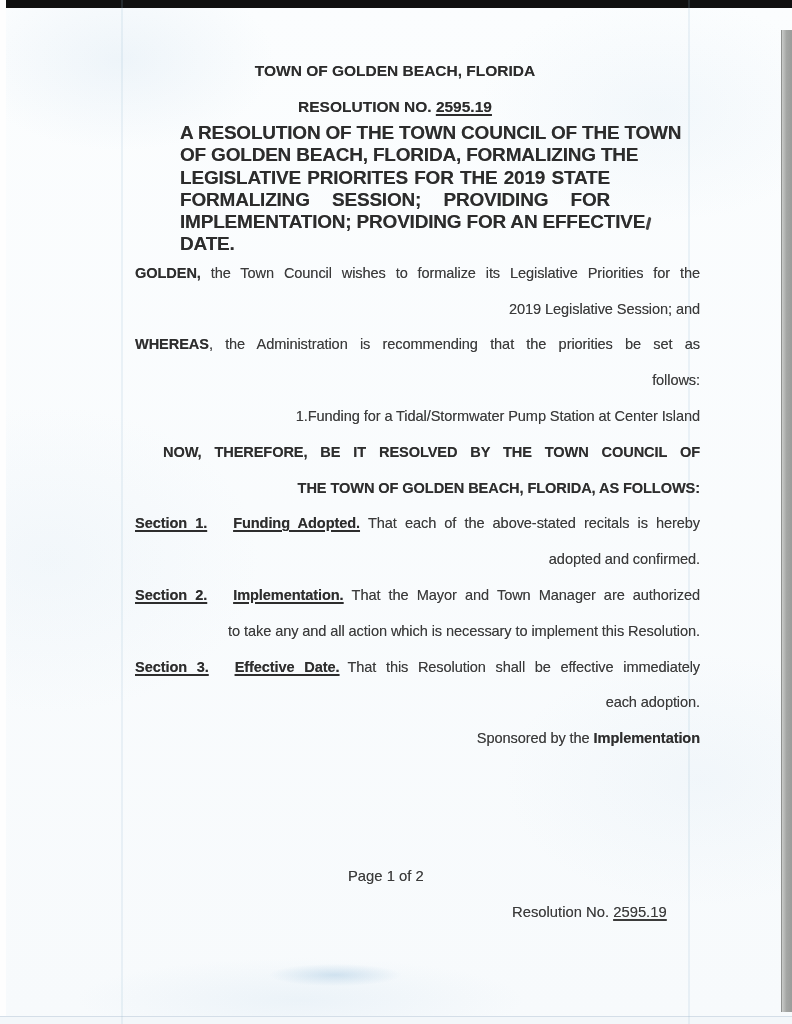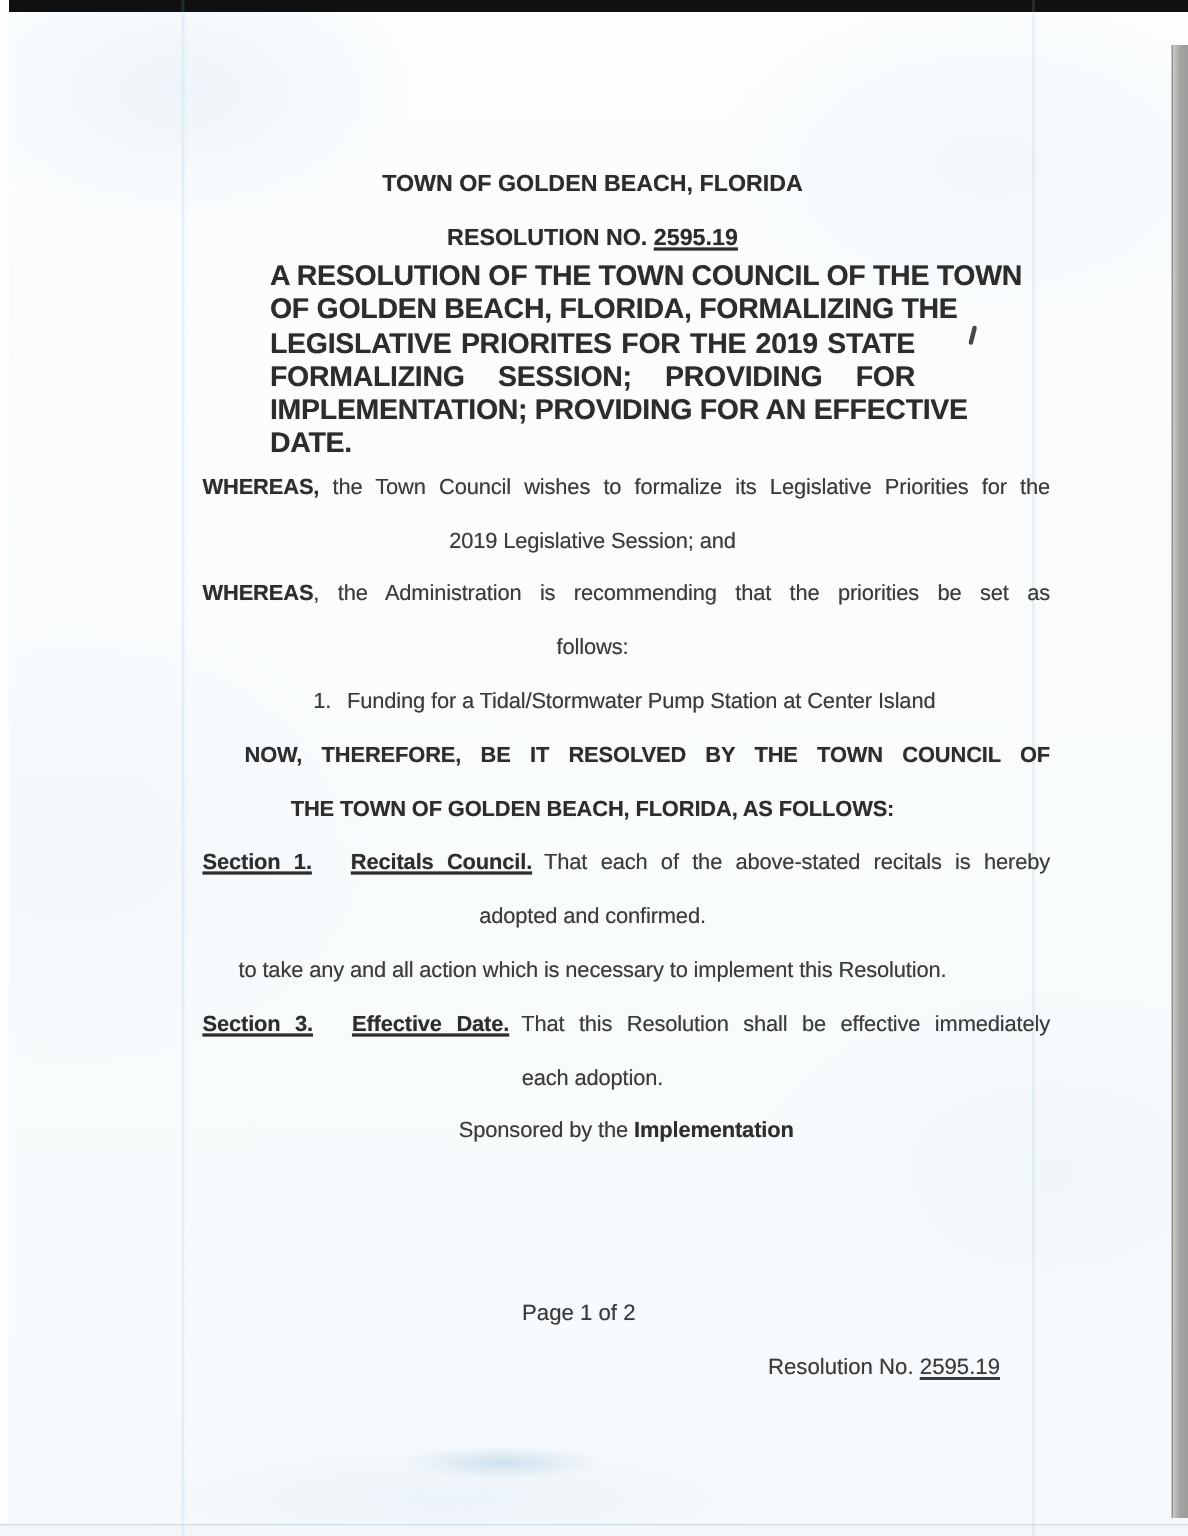--- a/index.html
+++ b/index.html
@@ -22,29 +22,29 @@
   .bottom-strip{position:absolute;left:0;bottom:0;width:100%;height:7px;background:#f3f7fa;border-top:1px solid rgba(185,203,217,.55);}
   .fold{position:absolute;top:0;bottom:0;width:2px;background:rgba(150,185,210,.16);}
   .fold.f1{left:121px}
   .fold.f2{left:688px}
   .stray{position:absolute;left:647px;top:217px;width:3px;height:13px;background:#474747;border-radius:2px;transform:rotate(14deg);}
 
   .content{position:absolute;left:90px;top:0;width:610px;text-shadow:0 0 .5px rgba(60,60,60,.55);}
   .b{font-weight:bold;color:#2d2d2d;}
   .u{text-decoration:underline;text-underline-offset:2px;text-decoration-thickness:1.5px;}
 
-  .t1{margin-top:114px;text-align:center;font-weight:bold;font-size:15.5px;line-height:17px;color:#2c2c2c;}
+  .t1{margin-top:62px;text-align:center;font-weight:bold;font-size:15.5px;line-height:17px;color:#2c2c2c;}
   .t2{margin-top:19px;text-align:center;font-weight:bold;font-size:15.5px;line-height:17px;color:#2c2c2c;}
 
   .caption{margin:7px 0 0 90px;width:430px;font-weight:bold;font-size:19px;color:#2c2c2c;letter-spacing:-0.2px;}
   .hl{line-height:22.3px;white-space:nowrap;text-align:justify;text-align-last:justify;}
   .hl.last{text-align:right;text-align-last:left;}
 
   .body{font-size:14.6px;line-height:35.8px;letter-spacing:-0.1px;}
-  .bl{white-space:nowrap;text-align:center;}
+  .bl{white-space:nowrap;text-align:right;}
   .bl.j{text-align:justify;text-align-last:justify;}
   .ind{padding-left:45px;}
   .ind2{padding-left:73px;}
   .li{padding-left:32px;}
   .num{display:inline-block;width:33px;}
   .tab{display:inline-block;width:26px;}
   .sp{display:inline-block;width:8px;}
   .boldline{font-weight:bold;color:#2d2d2d;}
 
   .footer-page{position:absolute;left:348px;top:868px;font-size:14.8px;line-height:17px;color:#3b3b3b;text-shadow:0 0 .5px rgba(60,60,60,.55);}
@@ -70,34 +70,35 @@
     <div class="caption">
       <div class="hl">A RESOLUTION OF THE TOWN COUNCIL OF THE TOWN</div>
       <div class="hl">OF GOLDEN BEACH, FLORIDA, FORMALIZING THE</div>
       <div class="hl">LEGISLATIVE PRIORITES FOR THE 2019 STATE</div>
       <div class="hl">FORMALIZING SESSION; PROVIDING FOR</div>
       <div class="hl">IMPLEMENTATION; PROVIDING FOR AN EFFECTIVE</div>
       <div class="hl last">DATE.</div>
     </div>
 
     <div class="body">
-      <div class="bl j ind"><span class="b">WHEREAS,</span><span> the Town Council wishes to formalize its Legislative Priorities for the</span></div>
+      <div class="bl j ind"><span class="b">GOLDEN,</span><span> the Town Council wishes to formalize its Legislative Priorities for the</span></div>
       <div class="bl">2019 Legislative Session; and</div>
 
       <div class="bl j ind"><span class="b">WHEREAS</span><span>, the Administration is recommending that the priorities be set as</span></div>
       <div class="bl">follows:</div>
 
       <div class="bl li"><span class="num">1.</span><span>Funding for a Tidal/Stormwater Pump Station at Center Island</span></div>
 
       <div class="bl j ind2 boldline">NOW, THEREFORE, BE IT RESOLVED BY THE TOWN COUNCIL OF</div>
       <div class="bl boldline">THE TOWN OF GOLDEN BEACH, FLORIDA, AS FOLLOWS:</div>
 
-      <div class="bl j ind"><span class="b u">Section 1.</span><span class="tab"></span><span class="b u">Recitals Council.</span><span class="sp"></span><span>That each of the above-stated recitals is hereby</span></div>
+      <div class="bl j ind"><span class="b u">Section 1.</span><span class="tab"></span><span class="b u">Funding Adopted.</span><span class="sp"></span><span>That each of the above-stated recitals is hereby</span></div>
       <div class="bl">adopted and confirmed.</div>
 
+      <div class="bl j ind"><span class="b u">Section 2.</span><span class="tab"></span><span class="b u">Implementation.</span><span class="sp"></span><span>That the Mayor and Town Manager are authorized</span></div>
       <div class="bl">to take any and all action which is necessary to implement this Resolution.</div>
 
       <div class="bl j ind"><span class="b u">Section 3.</span><span class="tab"></span><span class="b u">Effective Date.</span><span class="sp"></span><span>That this Resolution shall be effective immediately</span></div>
       <div class="bl">each adoption.</div>
 
       <div class="bl ind"><span>Sponsored by the</span> <span class="b">Implementation</span></div>
     </div>
   </div>
 
   <div class="footer-page">Page 1 of 2</div>

